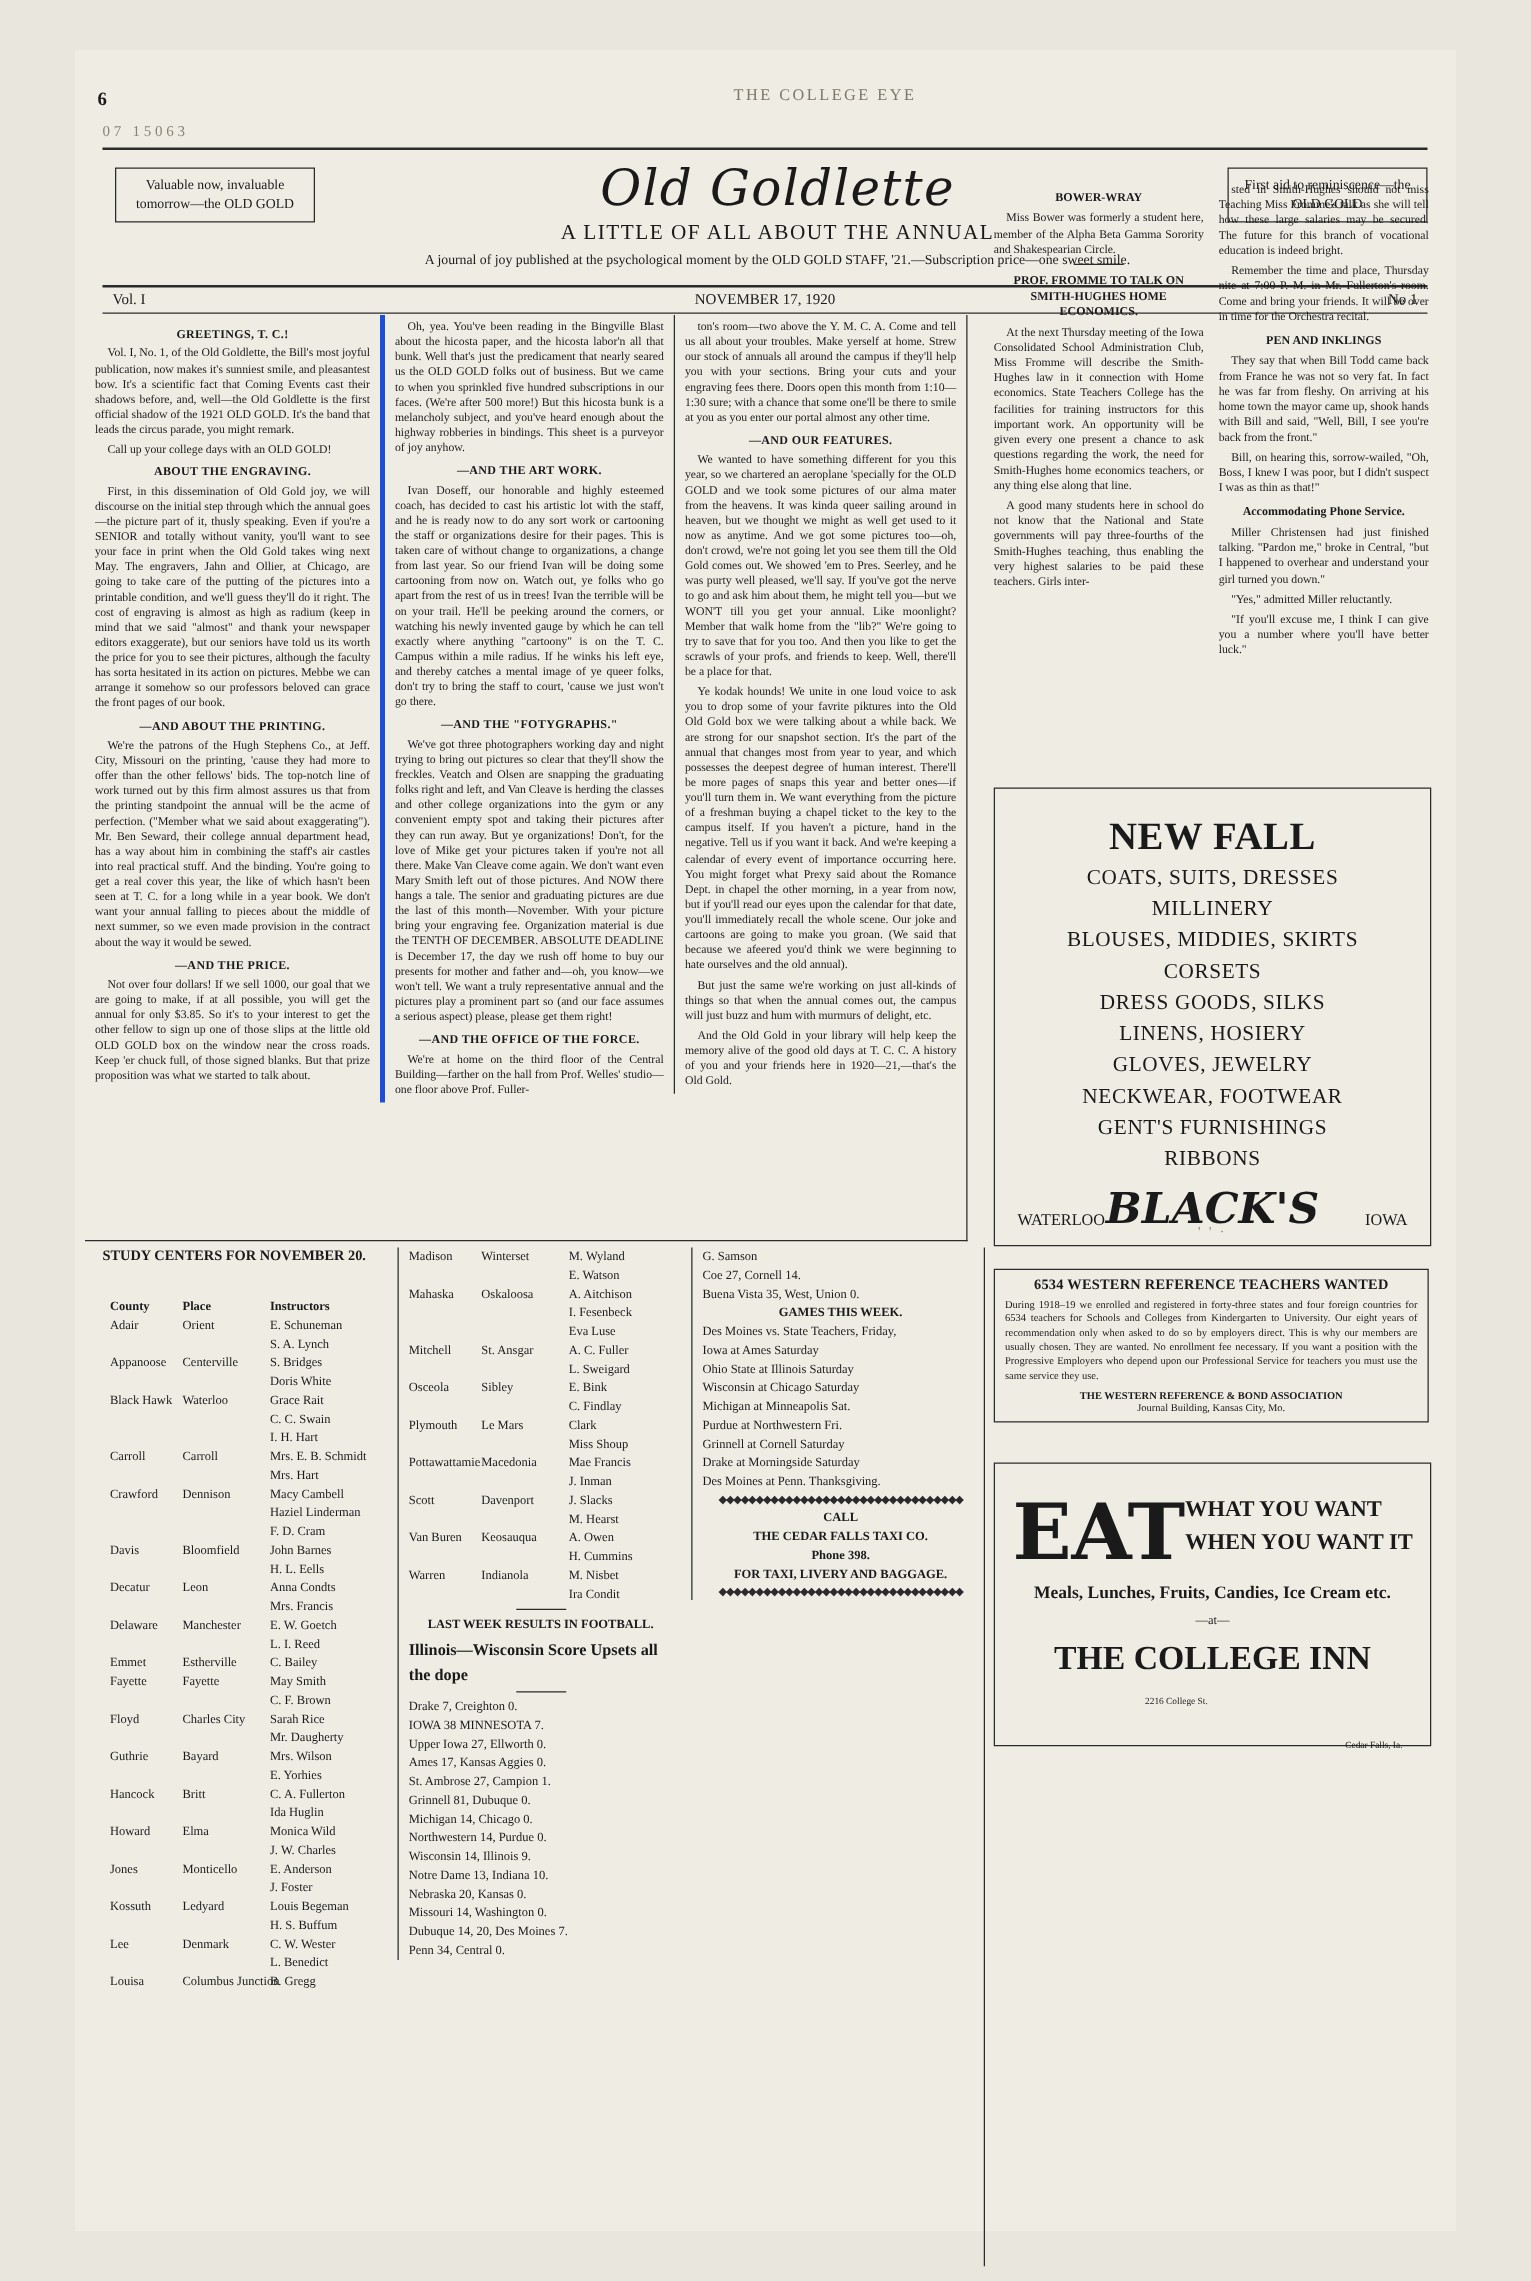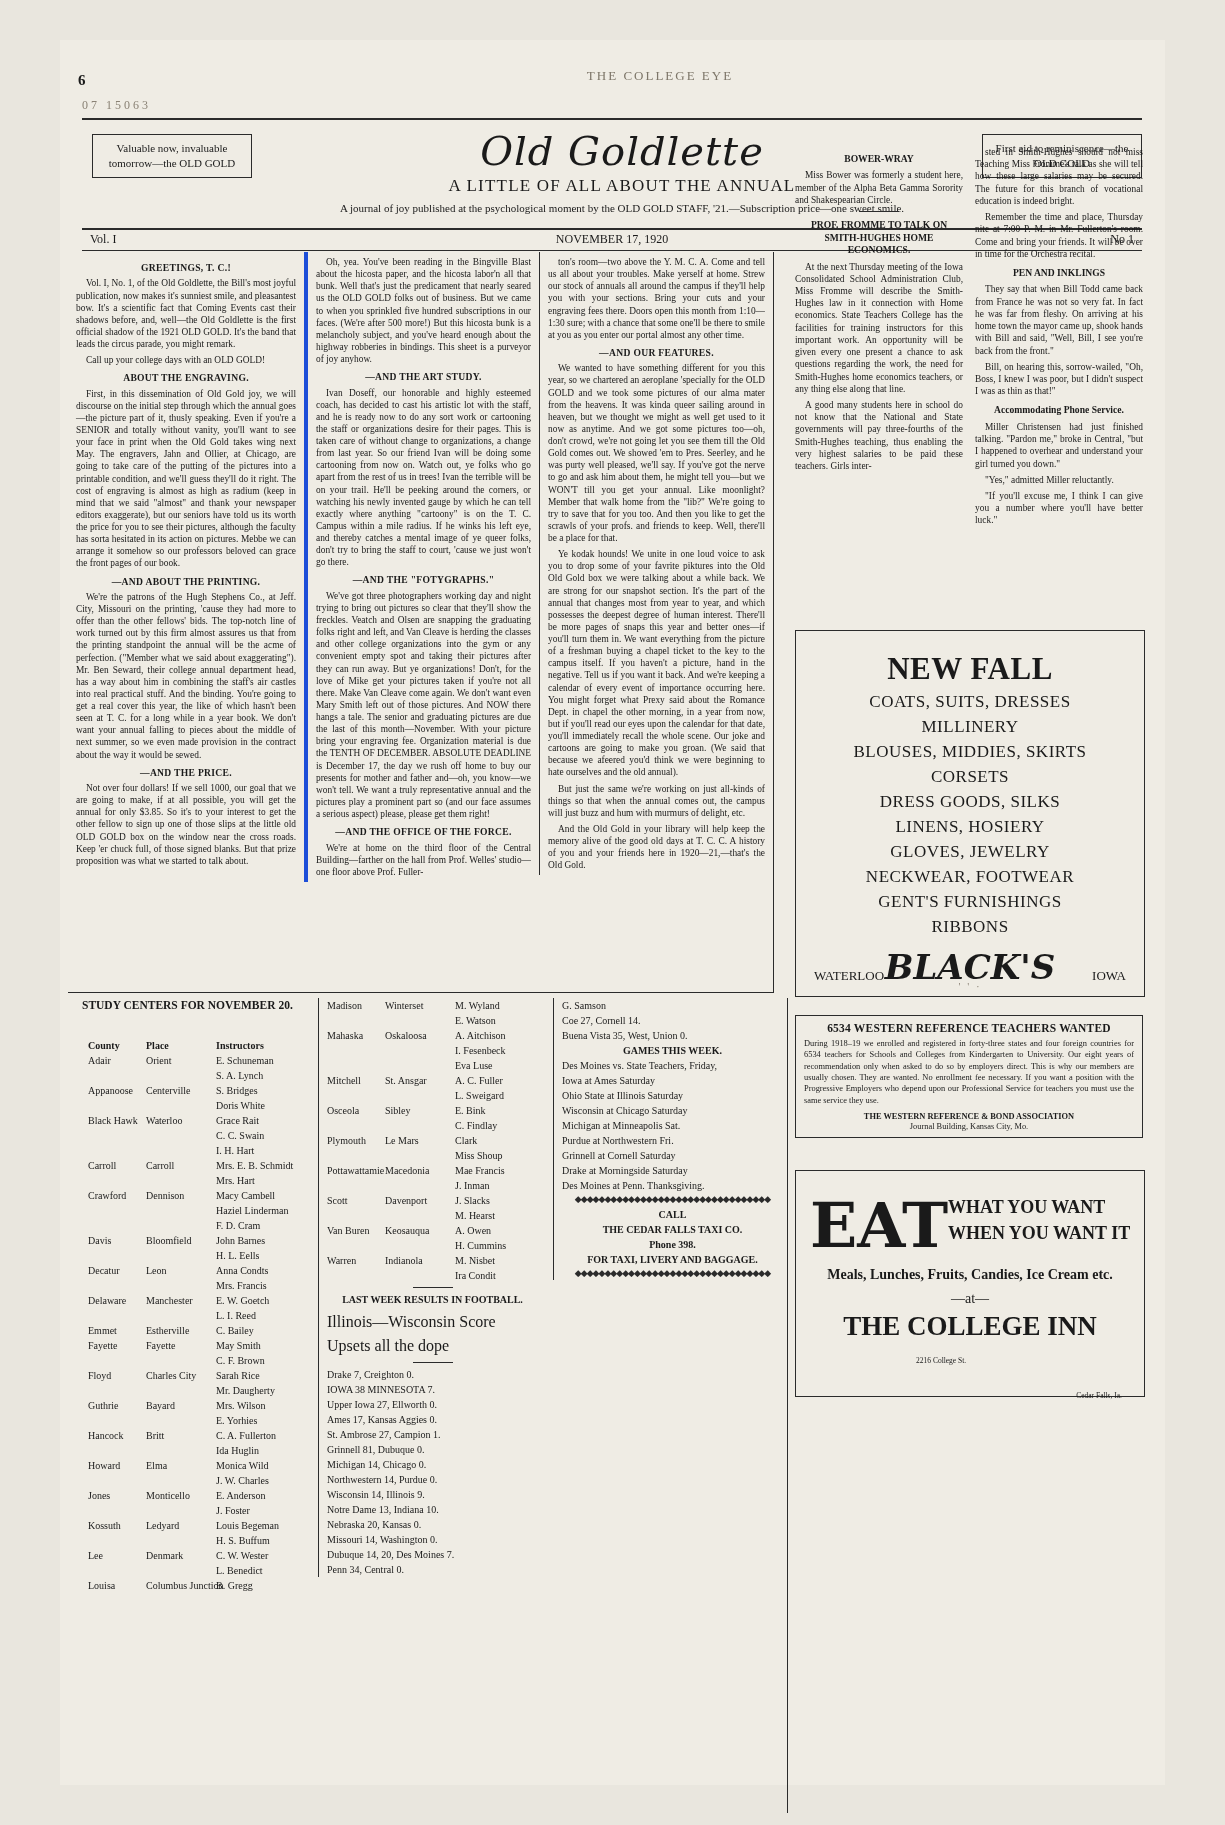--- a/index.html
+++ b/index.html
@@ -76,21 +76,21 @@
   .teachers .t1{font-size:11.5px;font-weight:bold;text-align:center;letter-spacing:.2px;}
   .teachers .t2{font-size:8.4px;line-height:1.35;text-align:justify;margin-top:4px;}
   .teachers .t3{font-size:8.4px;text-align:center;font-weight:bold;margin-top:5px;line-height:1.35;}
 
   
   .eat{position:absolute;left:735px;top:1130px;width:348px;height:225px;border:1px solid #2b2b2b;}
   .eatbig{position:absolute;left:14px;top:18px;font-size:62px;font-weight:bold;font-family:"DejaVu Serif",serif;}
   .eatl1{position:absolute;left:152px;top:26px;font-size:18px;font-weight:bold;}
   .eatl2{position:absolute;left:152px;top:52px;font-size:18px;font-weight:bold;}
   .eatmeals{position:absolute;left:0;top:96px;width:100%;text-align:center;font-size:14px;font-weight:bold;}
-  .eatat{position:absolute;left:0;top:120px;width:100%;text-align:center;font-size:14px;}
+  .eatat{position:absolute;left:0;top:120px;width:100%;text-align:center;font-size:10px;}
   .eatinn{position:absolute;left:0;top:140px;width:100%;text-align:center;font-size:27px;font-weight:bold;}
   .eatadr{position:absolute;left:120px;top:185px;font-size:7.5px;}
   .eatadr2{position:absolute;right:22px;top:178px;font-size:7.5px;margin-top:42px;}
 
   .diamond{font-size:9px;letter-spacing:-1px;text-align:center;color:#2b2b2b;}
 </style>
 </head>
 <body>
 
 <div class="page">
@@ -125,21 +125,21 @@
         <p>Call up your college days with an OLD GOLD!</p>
         <h4>ABOUT THE ENGRAVING.</h4>
         <p>First, in this dissemination of Old Gold joy, we will discourse on the initial step through which the annual goes—the picture part of it, thusly speaking. Even if you're a SENIOR and totally without vanity, you'll want to see your face in print when the Old Gold takes wing next May. The engravers, Jahn and Ollier, at Chicago, are going to take care of the putting of the pictures into a printable condition, and we'll guess they'll do it right. The cost of engraving is almost as high as radium (keep in mind that we said "almost" and thank your newspaper editors exaggerate), but our seniors have told us its worth the price for you to see their pictures, although the faculty has sorta hesitated in its action on pictures. Mebbe we can arrange it somehow so our professors beloved can grace the front pages of our book.</p>
         <h4>—AND ABOUT THE PRINTING.</h4>
         <p>We're the patrons of the Hugh Stephens Co., at Jeff. City, Missouri on the printing, 'cause they had more to offer than the other fellows' bids. The top-notch line of work turned out by this firm almost assures us that from the printing standpoint the annual will be the acme of perfection. ("Member what we said about exaggerating"). Mr. Ben Seward, their college annual department head, has a way about him in combining the staff's air castles into real practical stuff. And the binding. You're going to get a real cover this year, the like of which hasn't been seen at T. C. for a long while in a year book. We don't want your annual falling to pieces about the middle of next summer, so we even made provision in the contract about the way it would be sewed.</p>
         <h4>—AND THE PRICE.</h4>
         <p>Not over four dollars! If we sell 1000, our goal that we are going to make, if at all possible, you will get the annual for only $3.85. So it's to your interest to get the other fellow to sign up one of those slips at the little old OLD GOLD box on the window near the cross roads. Keep 'er chuck full, of those signed blanks. But that prize proposition was what we started to talk about.</p>
       </div>
       <div class="col c2">
         <p>Oh, yea. You've been reading in the Bingville Blast about the hicosta paper, and the hicosta labor'n all that bunk. Well that's just the predicament that nearly seared us the OLD GOLD folks out of business. But we came to when you sprinkled five hundred subscriptions in our faces. (We're after 500 more!) But this hicosta bunk is a melancholy subject, and you've heard enough about the highway robberies in bindings. This sheet is a purveyor of joy anyhow.</p>
-        <h4>—AND THE ART STUDY.</h4>
+        <h4>—AND THE ART WORK.</h4>
         <p>Ivan Doseff, our honorable and highly esteemed coach, has decided to cast his artistic lot with the staff, and he is ready now to do any sort work or cartooning the staff or organizations desire for their pages. This is taken care of without change to organizations, a change from last year. So our friend Ivan will be doing some cartooning from now on. Watch out, ye folks who go apart from the rest of us in trees! Ivan the terrible will be on your trail. He'll be peeking around the corners, or watching his newly invented gauge by which he can tell exactly where anything "cartoony" is on the T. C. Campus within a mile radius. If he winks his left eye, and thereby catches a mental image of ye queer folks, don't try to bring the staff to court, 'cause we just won't go there.</p>
         <h4>—AND THE "FOTYGRAPHS."</h4>
         <p>We've got three photographers working day and night trying to bring out pictures so clear that they'll show the freckles. Veatch and Olsen are snapping the graduating folks right and left, and Van Cleave is herding the classes and other college organizations into the gym or any convenient empty spot and taking their pictures after they can run away. But ye organizations! Don't, for the love of Mike get your pictures taken if you're not all there. Make Van Cleave come again. We don't want even Mary Smith left out of those pictures. And NOW there hangs a tale. The senior and graduating pictures are due the last of this month—November. With your picture bring your engraving fee. Organization material is due the TENTH OF DECEMBER. ABSOLUTE DEADLINE is December 17, the day we rush off home to buy our presents for mother and father and—oh, you know—we won't tell. We want a truly representative annual and the pictures play a prominent part so (and our face assumes a serious aspect) please, please get them right!</p>
         <h4>—AND THE OFFICE OF THE FORCE.</h4>
         <p>We're at home on the third floor of the Central Building—farther on the hall from Prof. Welles' studio—one floor above Prof. Fuller-</p>
       </div>
       <div class="col c3">
         <p>ton's room—two above the Y. M. C. A. Come and tell us all about your troubles. Make yerself at home. Strew our stock of annuals all around the campus if they'll help you with your sections. Bring your cuts and your engraving fees there. Doors open this month from 1:10—1:30 sure; with a chance that some one'll be there to smile at you as you enter our portal almost any other time.</p>
         <h4>—AND OUR FEATURES.</h4>
         <p>We wanted to have something different for you this year, so we chartered an aeroplane 'specially for the OLD GOLD and we took some pictures of our alma mater from the heavens. It was kinda queer sailing around in heaven, but we thought we might as well get used to it now as anytime. And we got some pictures too—oh, don't crowd, we're not going let you see them till the Old Gold comes out. We showed 'em to Pres. Seerley, and he was purty well pleased, we'll say. If you've got the nerve to go and ask him about them, he might tell you—but we WON'T till you get your annual. Like moonlight? Member that walk home from the "lib?" We're going to try to save that for you too. And then you like to get the scrawls of your profs. and friends to keep. Well, there'll be a place for that.</p>
@@ -476,21 +476,21 @@
               <span class="c">M. Nisbet</span>
             </div>
             <div class="srow">
               <span class="a"></span>
               <span class="b"></span>
               <span class="c">Ira Condit</span>
             </div>
           </div>
         <div class="line40"></div>
         <div class="cap">LAST WEEK RESULTS IN FOOTBALL.</div>
-        <div style="font-weight:normal;font-size:16px;margin-top:3px;">Illinois—Wisconsin Score Upsets all the dope</div>
+        <div style="font-weight:bold;font-size:13px;margin-top:3px;">Illinois—Wisconsin Score Upsets all the dope</div>
         <div class="line40"></div>
         <div id="scoreRows">
             <div>Drake 7, Creighton 0.</div>
             <div>IOWA 38 MINNESOTA 7.</div>
             <div>Upper Iowa 27, Ellworth 0.</div>
             <div>Ames 17, Kansas Aggies 0.</div>
             <div>St. Ambrose 27, Campion 1.</div>
             <div>Grinnell 81, Dubuque 0.</div>
             <div>Michigan 14, Chicago 0.</div>
             <div>Northwestern 14, Purdue 0.</div>

